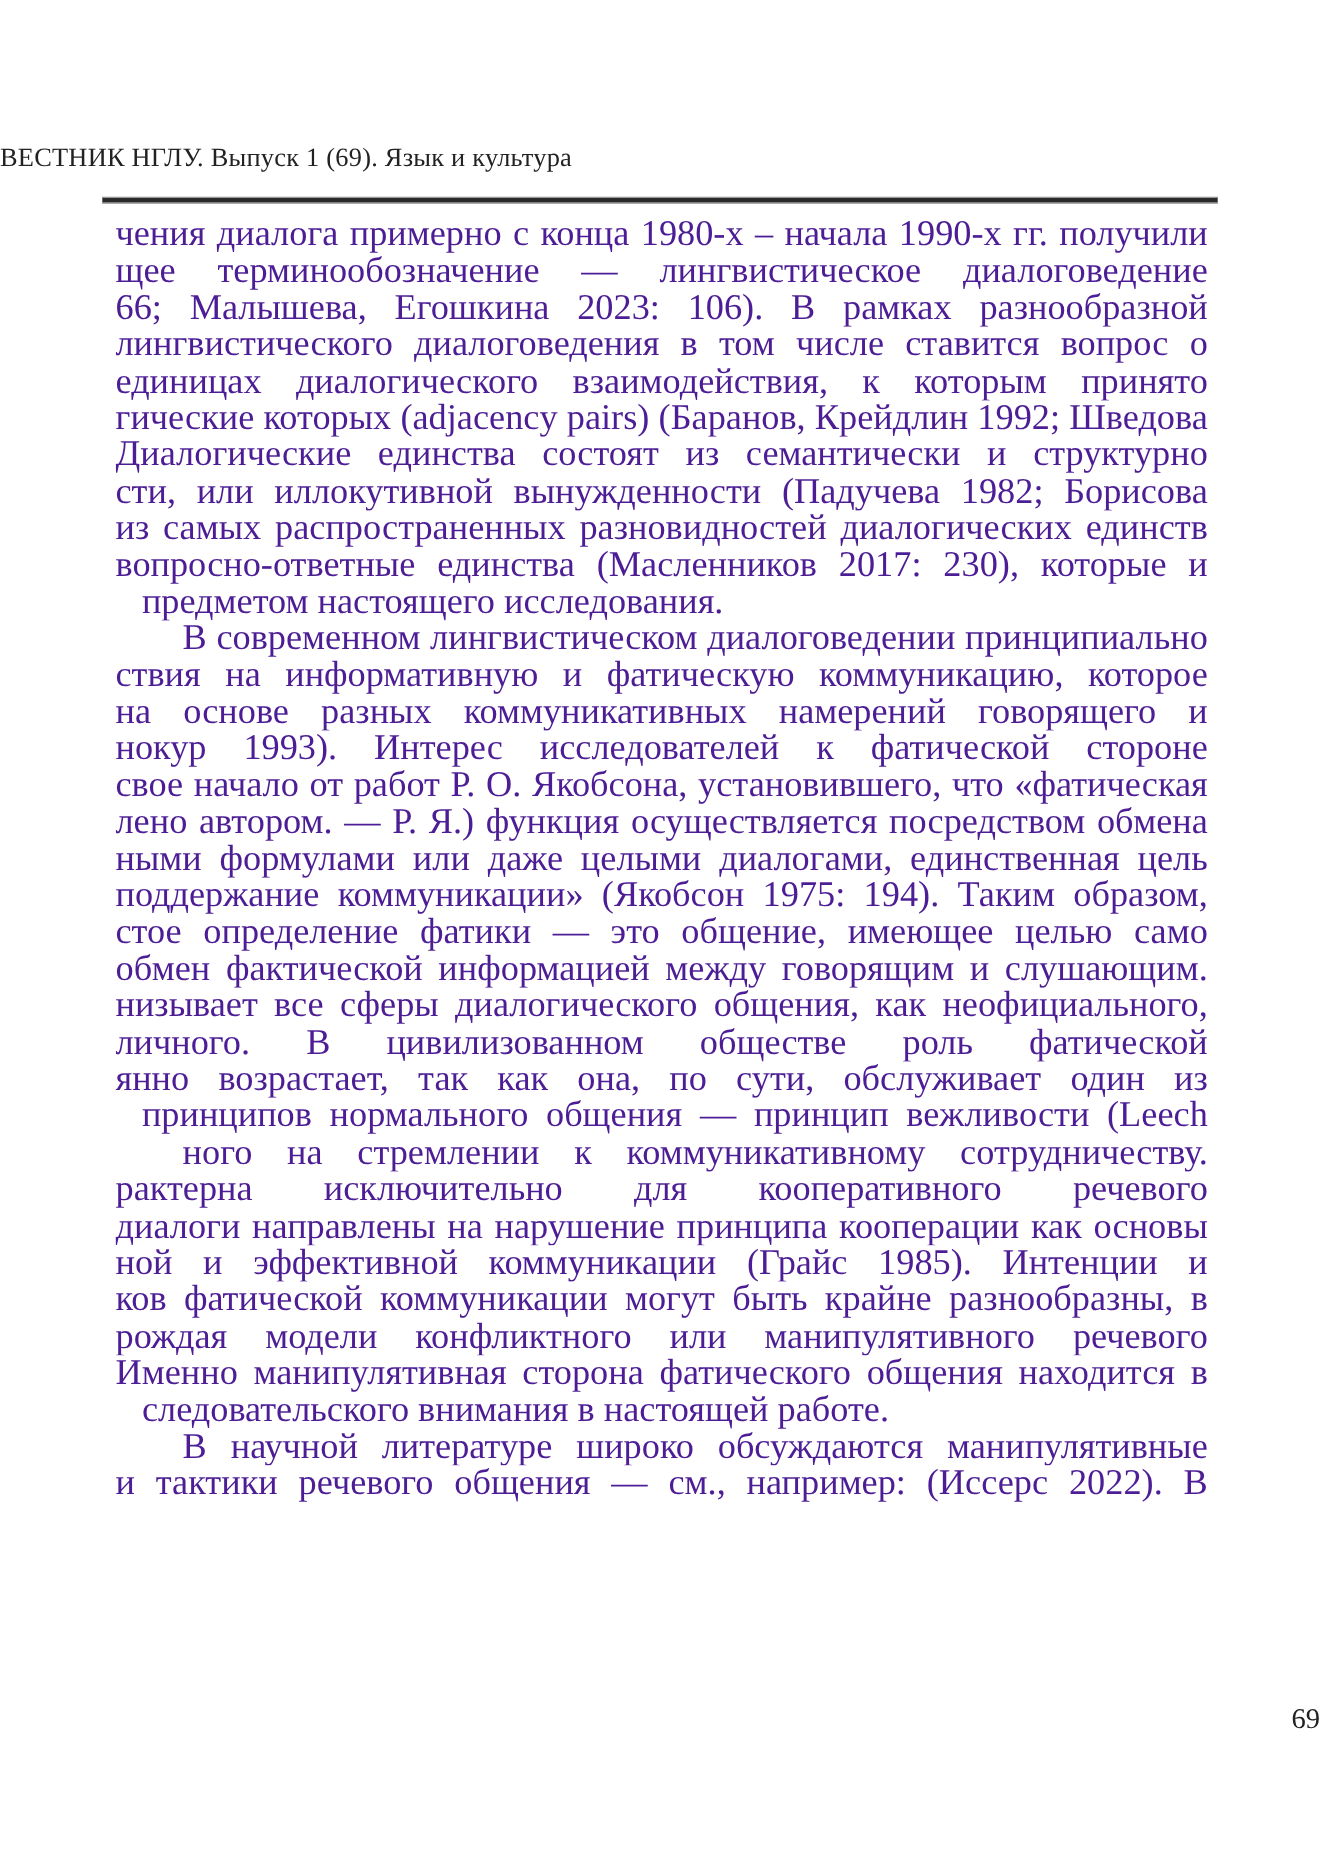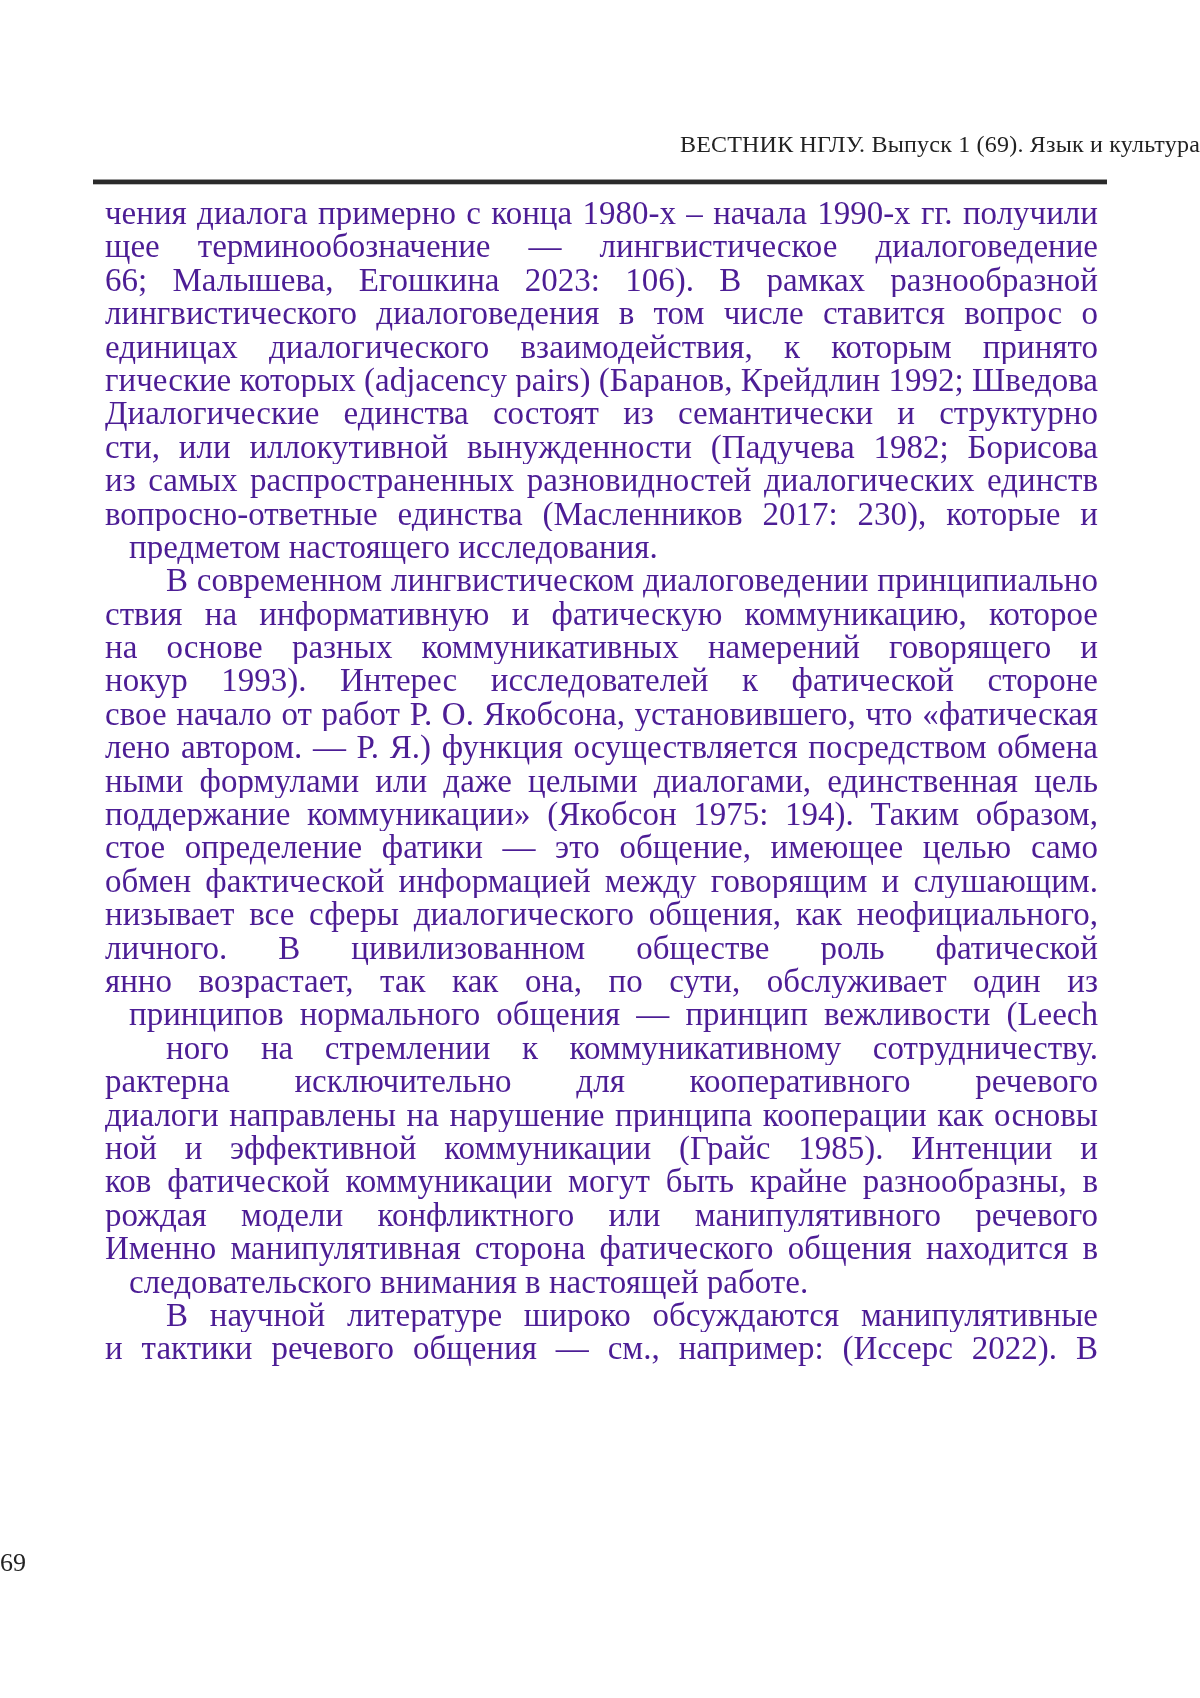--- a/index.html
+++ b/index.html
@@ -11,21 +11,21 @@
     position: relative;
     width: 1200px;
     height: 1698px;
     background: #ffffff;
     color: #1c1c1c;
     font-family: "Liberation Serif", "DejaVu Serif", serif;
     overflow: hidden;
   }
   .running-head {
     margin: 130px 0 0 0;
-    text-align: right;
+    text-align: left;
     font-size: 24px;
     line-height: 28px;
     letter-spacing: 0.2px;
     color: #222222;
   }
   .header-rule {
     width: 1014px;
     height: 4px;
     margin: 21px auto 0 auto;
     background: #2a2a2a;
@@ -57,21 +57,21 @@
   }
   .para.indent .line:first-child {
     padding-left: 61px;
   }
   .it { }
   .page-number {
     position: absolute;
     left: 0;
     top: 1548px;
     width: 100%;
-    text-align: left;
+    text-align: right;
     font-size: 26px;
     color: #222222;
   }
 </style>
 </head>
 <body>
 
 <div class="page">
   <div class="running-head">ВЕСТНИК НГЛУ. Выпуск 1 (69). Язык и культура</div>
   <div class="header-rule"></div>

